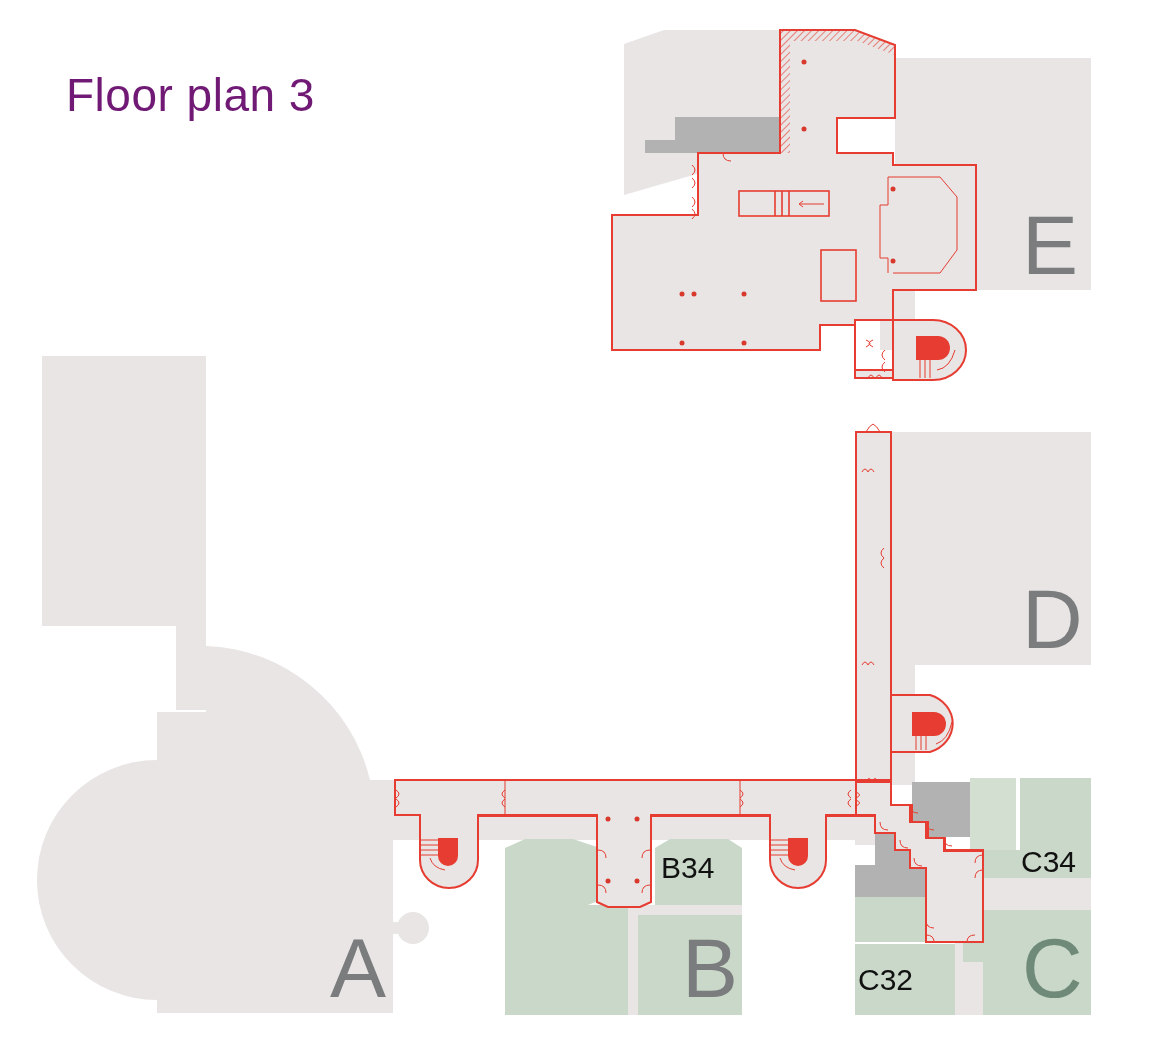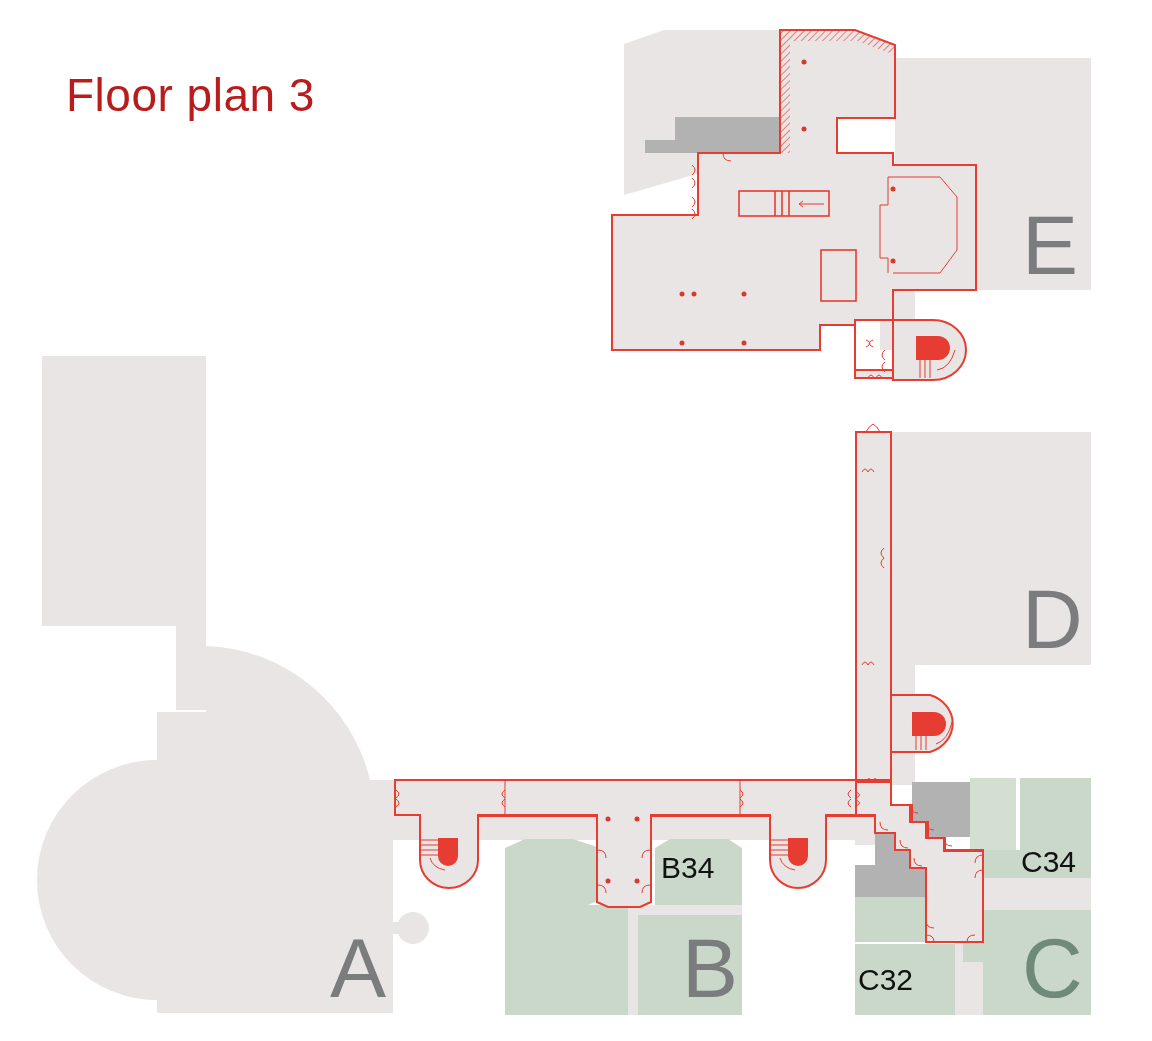--- a/index.html
+++ b/index.html
@@ -1,18 +1,18 @@
 <!DOCTYPE html>
 <html><head>
 <meta charset="utf-8">
 <style>
   html, body { margin: 0; padding: 0; background: #ffffff; }
   body { width: 1152px; height: 1041px; position: relative; overflow: hidden; font-family: "Liberation Sans", sans-serif; }
   #map { position: absolute; left: 0; top: 0; width: 1152px; height: 1041px; }
-  .title { position: absolute; left: 66px; top: 72px; font-size: 46px; color: #b91c1c; font-family: "Liberation Sans", sans-serif; line-height: 1; letter-spacing: 0.5px; }
+  .title { position: absolute; left: 66px; top: 72px; font-size: 46px; color: #701a75; font-family: "Liberation Sans", sans-serif; line-height: 1; letter-spacing: 0.5px; }
   .wing-label { font-family: "Liberation Sans", sans-serif; font-size: 84px; fill: #7a7c7e; }
   .wing-label.green { fill: #6f8a78; }
   .room-label { font-family: "Liberation Sans", sans-serif; font-size: 30px; fill: #111; }
   .bldg { fill: #e8e5e4; }
   .dark { fill: #b3b2b3; }
   .green { fill: #c9d8c8; }
   .green2 { fill: #d2dfd1; }
   .route { fill: #e8e5e4; stroke: #e63c31; stroke-width: 2; }
   .rline { fill: none; stroke: #e63c31; stroke-width: 1.6; }
   .rthin { fill: none; stroke: #e63c31; stroke-width: 1; }

